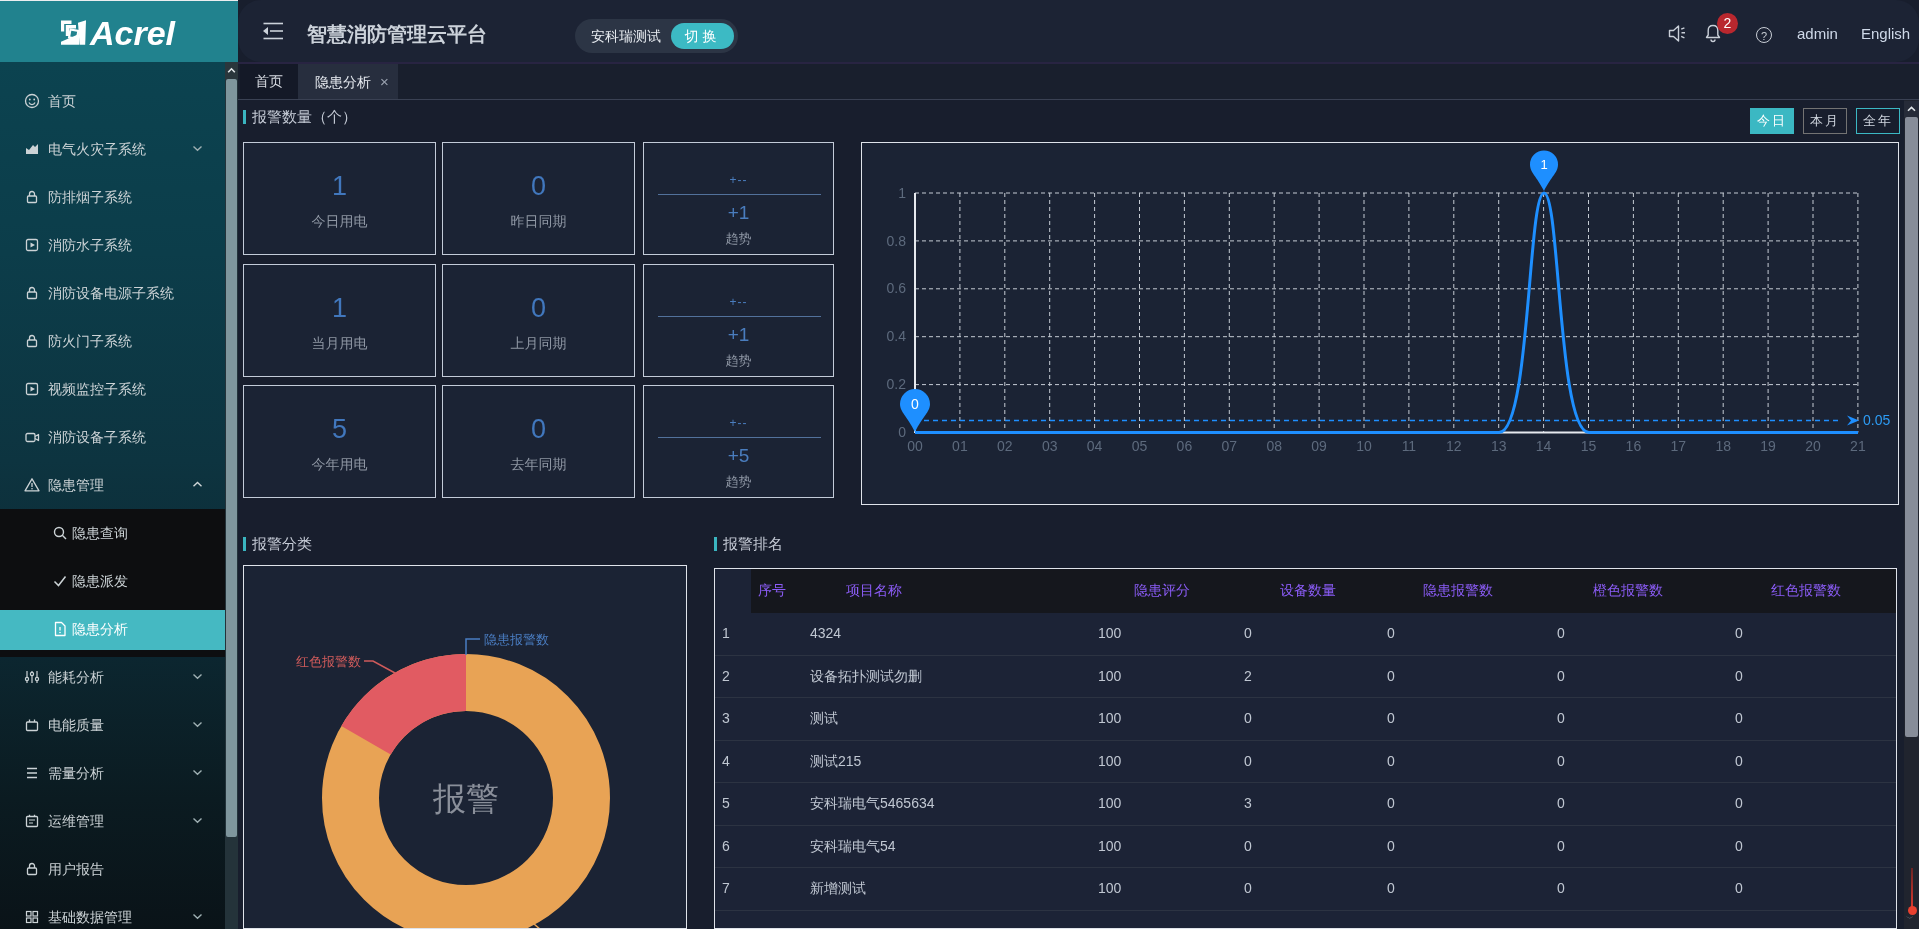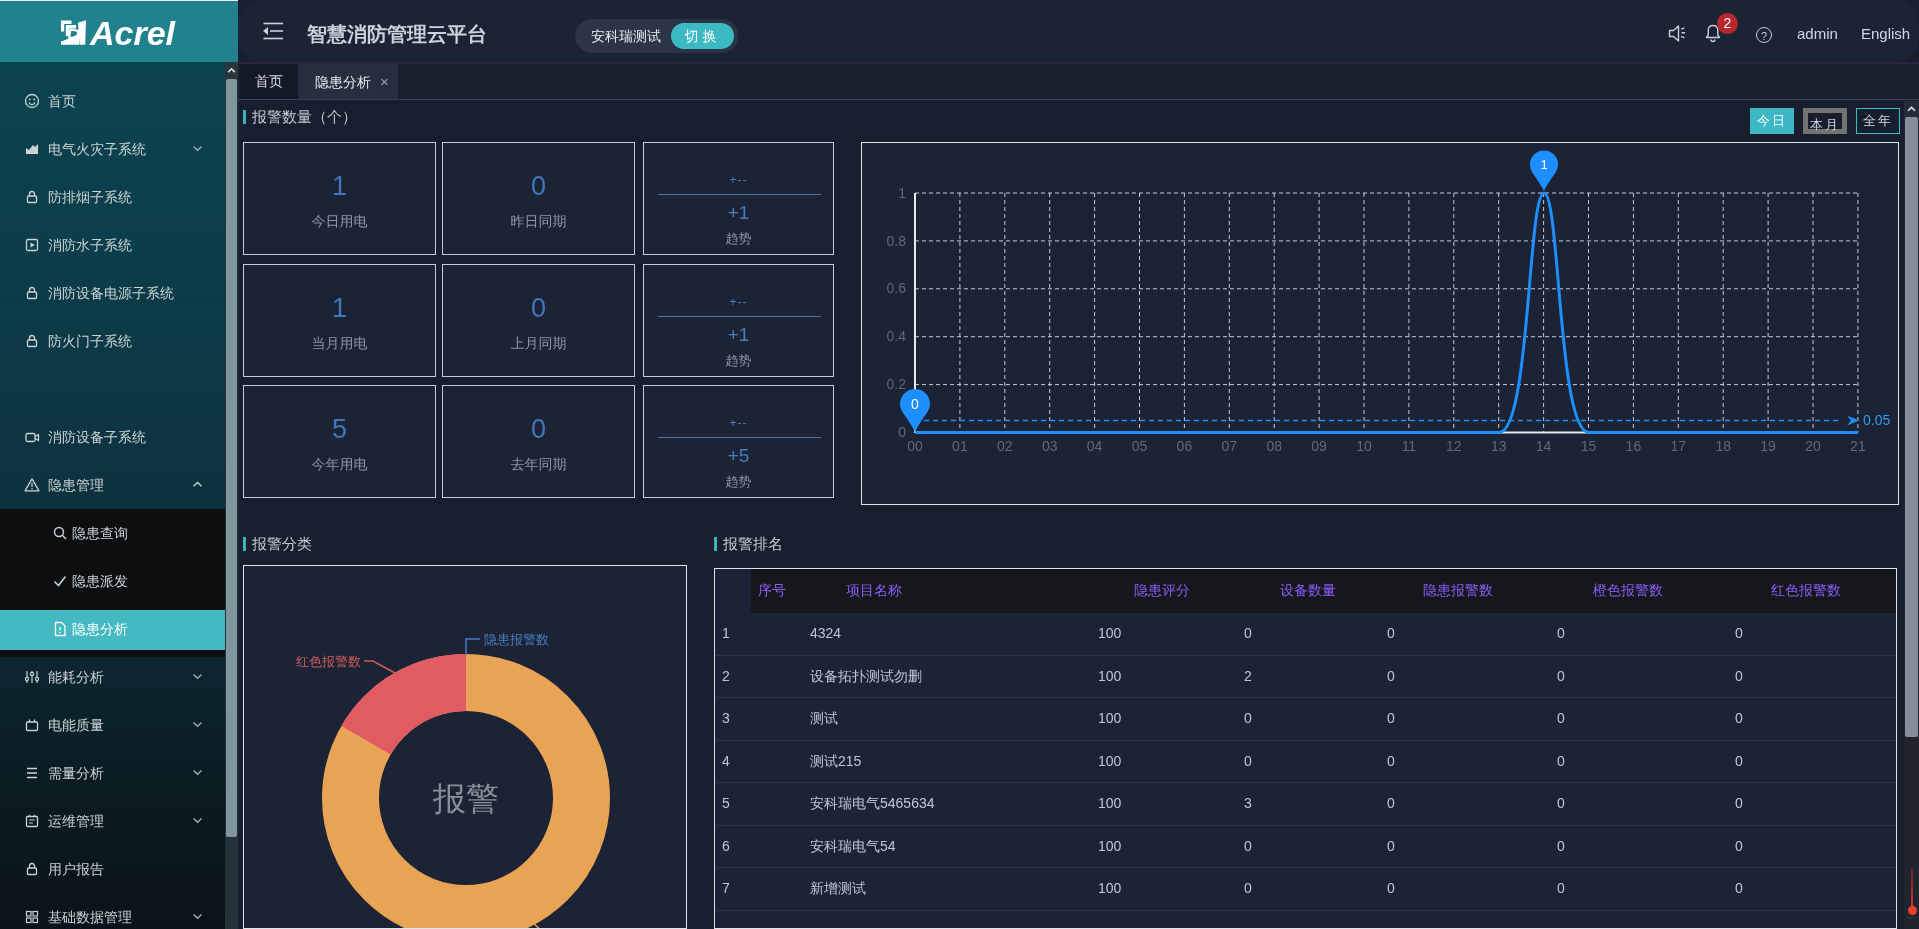--- a/index.html
+++ b/index.html
@@ -108,20 +108,27 @@
       </svg>
       <span class="mi-txt">消防设备电源子系统</span>
     </div>
     <div class="menu-item" style="top:255px;">
       <svg width="16" height="16" viewBox="0 0 16 16">
         <rect x="3.5" y="7" width="9" height="6.5" rx="1" fill="none" stroke="#ccd3d6" stroke-width="1.3"></rect>
         <path d="M5.5 7 V5 a2.5 2.5 0 0 1 5 0 V7" fill="none" stroke="#ccd3d6" stroke-width="1.3"></path>
       </svg>
       <span class="mi-txt">防火门子系统</span>
     </div>
+    <div class="menu-item" style="top:303px;">
+      <svg width="16" height="16" viewBox="0 0 16 16">
+        <rect x="2.5" y="2.5" width="11" height="11" rx="1.5" fill="none" stroke="#ccd3d6" stroke-width="1.3"></rect>
+        <path d="M6.5 5.5 L11 8 L6.5 10.5 z" fill="#ccd3d6"></path>
+      </svg>
+      <span class="mi-txt">视频监控子系统</span>
+    </div>
     <div class="menu-item" style="top:351px;">
       <svg width="16" height="16" viewBox="0 0 16 16">
         <rect x="2" y="4.5" width="9" height="8" rx="1.5" fill="none" stroke="#ccd3d6" stroke-width="1.3"></rect>
         <path d="M11 7.5 L14.5 5.5 V11.5 L11 9.5" fill="none" stroke="#ccd3d6" stroke-width="1.3" stroke-linejoin="round"></path>
       </svg>
       <span class="mi-txt">消防设备子系统</span>
     </div>
     <div class="menu-item" style="top:399px;">
       <svg width="16" height="16" viewBox="0 0 16 16">
         <path d="M8 1.8 L15 13.8 H1 z" fill="none" stroke="#ccd3d6" stroke-width="1.3" stroke-linejoin="round"></path>
@@ -283,21 +290,21 @@
 </div>
 <div class="card" style="left:643px;top:385px;width:191px;height:113px;">
   <div class="abs" style="left:0;top:30px;width:100%;text-align:center;color:#4a7dbe;font-size:12px;letter-spacing:1px;">+--</div>
   <div class="abs" style="left:14px;top:51px;width:163px;border-top:1px solid #52719b;"></div>
   <div class="abs" style="left:0;top:59px;width:100%;text-align:center;color:#4a7dbe;font-size:19px;">+5</div>
   <div class="abs" style="left:0;top:87px;width:100%;text-align:center;color:#9098a6;font-size:13px;">趋势</div>
 </div>
 
 <div class="sect-title" style="left:871px;top:109px;margin-top:48px;">报警趋势</div>
 <div class="abs" style="left:1750px;top:108px;width:44px;height:26px;background:#3bb8c3;border:1px solid #3bb8c3;color:#fff;font-size:13px;text-align:center;line-height:24px;letter-spacing:2px;">今日</div>
-<div class="abs" style="left:1803px;top:108px;width:44px;height:26px;border:5px solid #737373;color:#cfd5de;font-size:13px;text-align:center;line-height:24px;letter-spacing:2px;">本月</div>
+<div class="abs" style="left:1803px;top:108px;width:44px;height:26px;border:1px solid #737373;color:#cfd5de;font-size:13px;text-align:center;line-height:24px;letter-spacing:2px;">本月</div>
 <div class="abs" style="left:1856px;top:108px;width:44px;height:26px;border:1px solid #3bb8c3;color:#cfd5de;font-size:13px;text-align:center;line-height:24px;letter-spacing:2px;">全年</div>
 <div class="abs" style="left:861px;top:142px;width:1038px;height:363px;background:#1b2334;border:1px solid #dfe3ea;">
 <svg width="1036" height="361" viewBox="0 0 1036 361">
   <g stroke="#d4d8df" stroke-width="1" stroke-dasharray="4,3" fill="none" shape-rendering="crispEdges">
     <path d="M53 50 H996" transform="translate(0,0)" opacity="0"></path>
   </g>
   <g id="vgrid" stroke="#c6ccd4" stroke-width="1" stroke-dasharray="4,3" fill="none">
         <path d="M97.9 50.0 V289.5"></path>
         <path d="M142.8 50.0 V289.5"></path>
         <path d="M187.7 50.0 V289.5"></path>

